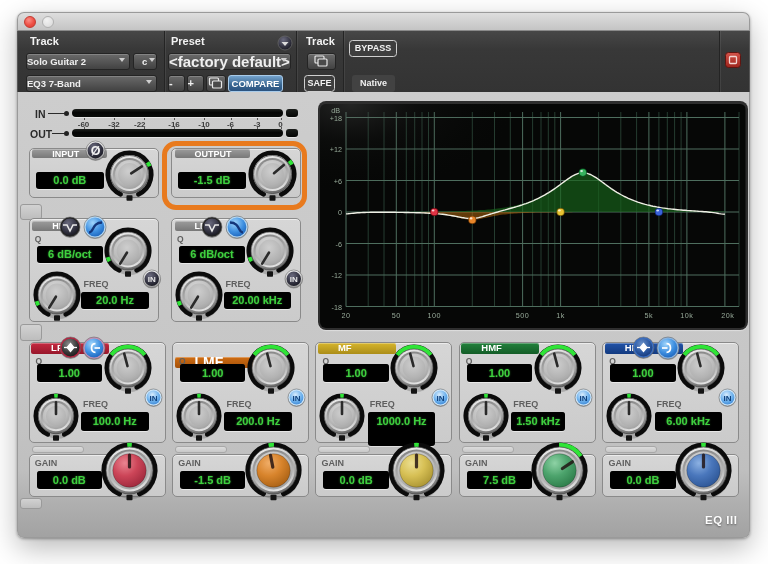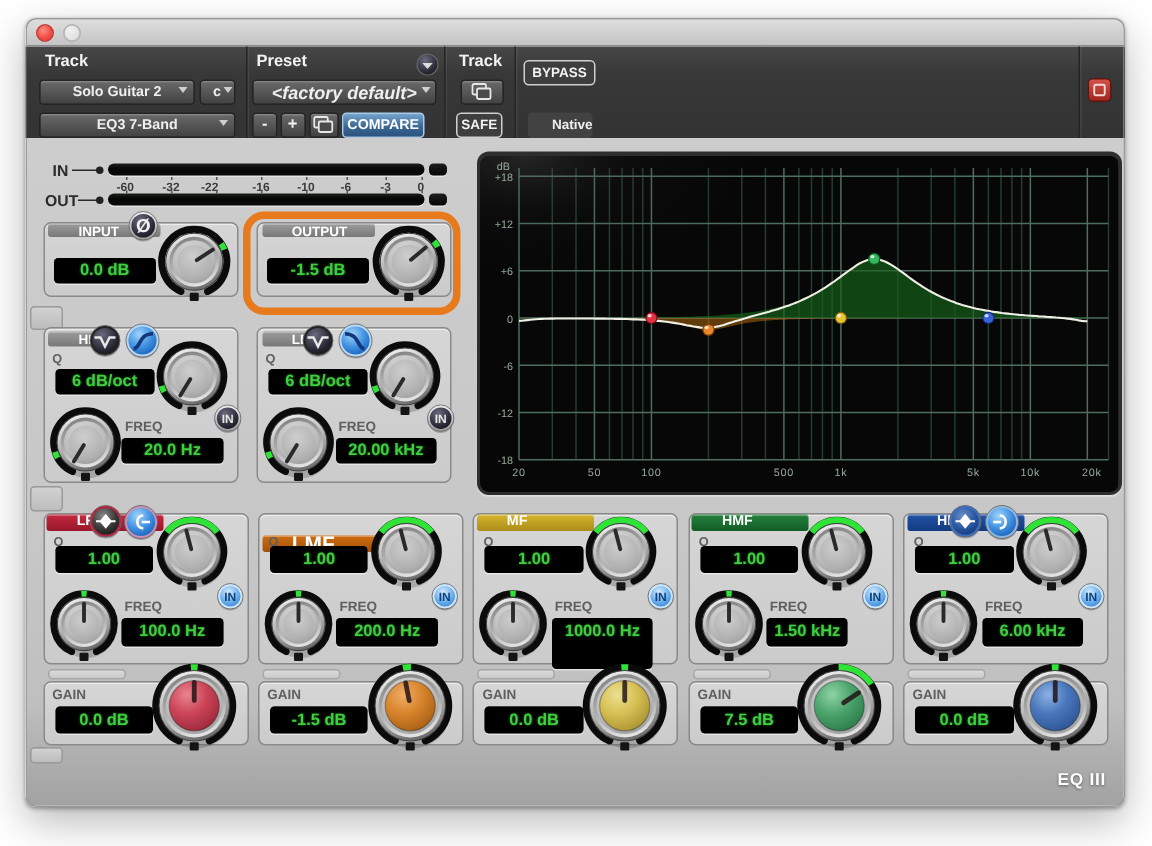--- a/index.html
+++ b/index.html
@@ -1,20 +1,20 @@
 <!DOCTYPE html>
 <html><head><meta charset="utf-8"><style>
 *{margin:0;padding:0;box-sizing:border-box}
 body{width:768px;height:564px;background:#fff;font-family:"Liberation Sans",sans-serif;position:relative;overflow:hidden}
 .abs{position:absolute}
 .lcd{position:absolute;background:#000;border-radius:3px;color:#3ecf3e;font-weight:bold;text-align:center;text-shadow:0 0 2px rgba(90,255,90,0.45);box-shadow:inset 0 1px 2px rgba(0,0,0,0.9),0 1px 0 rgba(255,255,255,0.5)}
 .panel{position:absolute;background:linear-gradient(180deg,#d6d6d6,#cbcbcb);border:1px solid #8a8a8a;border-radius:5px;box-shadow:inset 0 1px 0 rgba(255,255,255,0.55)}
 .hdr{position:absolute;color:#fff;font-weight:bold;font-size:9.5px;line-height:10px;padding-left:20px;border-radius:2px;box-shadow:inset 0 1px 0 rgba(255,255,255,0.3)}
 .lab{position:absolute;color:#5f5f5f;font-weight:bold}
-.dbtn{position:absolute;background:linear-gradient(180deg,#6a6a6a,#424242);border:1px solid #242424;border-radius:3px;color:#efefef;font-weight:bold;text-align:center;box-shadow:inset 0 1px 0 rgba(255,255,255,0.18)}
+.dbtn{position:absolute;background:linear-gradient(180deg,#6a6a6a,#424242);border:1px solid #242424;border-radius:3px;color:#efefef;font-weight:bold;box-shadow:inset 0 1px 0 rgba(255,255,255,0.18)}
 </style></head><body>
 <svg width="0" height="0" style="position:absolute">
     <defs>
 <linearGradient id="gRim" x1="0.3" y1="0" x2="0.62" y2="1">
         <stop offset="0%" stop-color="#efefef"></stop>
         <stop offset="45%" stop-color="#bcbcbc"></stop>
         <stop offset="100%" stop-color="#696969"></stop>
       </linearGradient>
 <linearGradient id="gBev" x1="0.35" y1="0" x2="0.6" y2="1">
         <stop offset="0%" stop-color="#848484"></stop>
@@ -100,40 +100,40 @@
 <div class="abs" style="left:343px;top:31px;width:1px;height:61px;background:#242424;box-shadow:1px 0 0 rgba(255,255,255,0.07)"></div>
 <div class="abs" style="left:719px;top:31px;width:1px;height:61px;background:#242424;box-shadow:1px 0 0 rgba(255,255,255,0.07)"></div>
 <svg class="abs" style="left:277px;top:35px" width="16" height="16">
     <circle cx="8" cy="8" r="7" fill="url(#gDark)" stroke="#666" stroke-width="0.8"></circle>
     <path d="M4.5 7 L11.5 7 L8 11 Z" fill="#dcdcdc"></path>
   </svg>
 <div class="dbtn" style="left:26px;top:52.5px;width:104px;height:17px;font-size:9.5px;line-height:16px">Solo Guitar 2</div>
 <div class="abs" style="left:119px;top:58px;width:0;height:0;border-left:3.5px solid transparent;border-right:3.5px solid transparent;border-top:4.5px solid #cfcfcf;z-index:9"></div>
 <div class="dbtn" style="left:133px;top:52.5px;width:24px;height:17px;font-size:9.5px;line-height:16px;text-align:left;padding-left:8px">c</div>
 <div class="abs" style="left:149px;top:58px;width:0;height:0;border-left:3.5px solid transparent;border-right:3.5px solid transparent;border-top:4.5px solid #cfcfcf;z-index:9"></div>
-<div class="dbtn" style="left:168px;top:52.5px;width:123px;height:17px;font-size:12px;line-height:16px;font-style:italic">&lt;factory default&gt;</div>
+<div class="dbtn" style="left:168px;top:52.5px;width:123px;height:17px;font-size:15px;line-height:16px;">&lt;factory default&gt;</div>
 <div class="abs" style="left:281px;top:58px;width:0;height:0;border-left:3.5px solid transparent;border-right:3.5px solid transparent;border-top:4.5px solid #cfcfcf;z-index:9"></div>
 <div class="dbtn" style="left:307px;top:52.5px;width:29px;height:17px"></div>
 <svg class="abs" style="left:313px;top:55px;z-index:9" width="18" height="13">
     <rect x="2" y="1" width="9" height="7" rx="1" fill="none" stroke="#e8e8e8" stroke-width="1.2"></rect>
     <rect x="5" y="4" width="9" height="7" rx="1" fill="#4a4a4a" stroke="#e8e8e8" stroke-width="1.2"></rect>
   </svg>
 <div class="abs" style="left:349px;top:40px;width:48px;height:17px;background:#3e3e3e;border:1.4px solid #d0d0d0;border-radius:3.5px;color:#f2f2f2;font-weight:bold;font-size:9px;line-height:14px;text-align:center">BYPASS</div>
 <div class="dbtn" style="left:26px;top:74.5px;width:131px;height:17px;font-size:9.5px;line-height:16px">EQ3 7-Band</div>
 <div class="abs" style="left:146px;top:80px;width:0;height:0;border-left:3.5px solid transparent;border-right:3.5px solid transparent;border-top:4.5px solid #cfcfcf;z-index:9"></div>
 <div class="dbtn" style="left:168px;top:74.5px;width:17px;height:17px;font-size:11px;line-height:15px">-</div>
 <div class="dbtn" style="left:186.5px;top:74.5px;width:17px;height:17px;font-size:11px;line-height:15px">+</div>
 <div class="dbtn" style="left:205.5px;top:74.5px;width:20px;height:17px"></div>
 <svg class="abs" style="left:208px;top:77px;z-index:9" width="16" height="13">
     <rect x="1.5" y="1" width="9" height="7" rx="1" fill="none" stroke="#e8e8e8" stroke-width="1.2"></rect>
     <rect x="4.5" y="4" width="9" height="7" rx="1" fill="#4a4a4a" stroke="#e8e8e8" stroke-width="1.2"></rect>
   </svg>
 <div class="abs" style="left:228px;top:74.5px;width:55px;height:17px;background:linear-gradient(180deg,#74a3cd,#38658f 60%,#2b5380);border:1px solid #a9cbe9;border-radius:3px;color:#fff;font-weight:bold;font-size:9.5px;line-height:15px;text-align:center">COMPARE</div>
 <div class="abs" style="left:304px;top:74.5px;width:31px;height:17px;background:#3e3e3e;border:1.4px solid #d0d0d0;border-radius:3.5px;color:#f2f2f2;font-weight:bold;font-size:9px;line-height:14px;text-align:center">SAFE</div>
-<div class="abs" style="left:352px;top:74.5px;width:43px;height:17px;background:#424242;border-radius:3px;color:#f0f0f0;font-weight:bold;font-size:9px;line-height:17px;text-align:right">Native</div>
+<div class="abs" style="left:352px;top:74.5px;width:43px;height:17px;background:#424242;border-radius:3px;color:#f0f0f0;font-weight:bold;font-size:9px;line-height:17px;text-align:center">Native</div>
 <svg class="abs" style="left:725px;top:52px" width="17" height="17">
     <rect x="0.5" y="0.5" width="15" height="15" rx="3" fill="url(#gTgt)" stroke="#5e1511"></rect>
     <rect x="4.5" y="4.5" width="7" height="7" rx="1" fill="none" stroke="#f3d7d4" stroke-width="1.3"></rect>
   </svg>
 <svg width="0" height="0" style="position:absolute">
     <defs>
       <linearGradient id="gTgt" x1="0" y1="0" x2="0" y2="1">
         <stop offset="0%" stop-color="#d4544a"></stop>
         <stop offset="100%" stop-color="#9e241c"></stop>
       </linearGradient>

